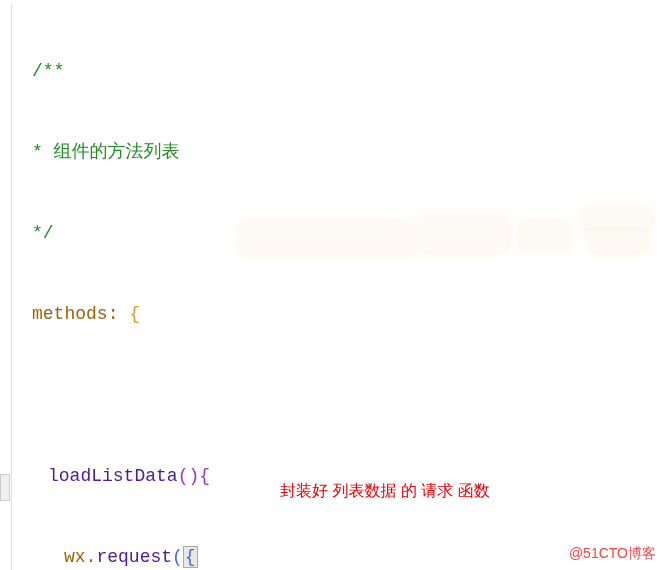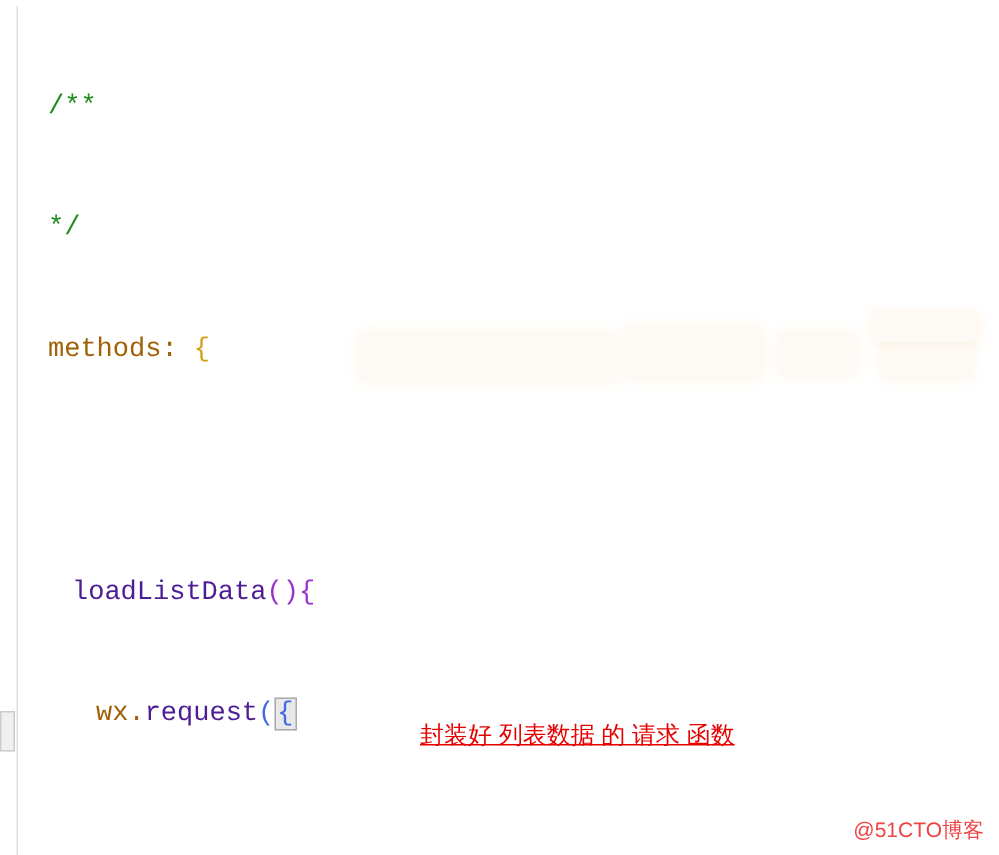--- a/index.html
+++ b/index.html
@@ -57,21 +57,20 @@
     .redacted {
       position: absolute;
       background: #fdfaf5;
       box-shadow: 0 0 8px rgba(253,232,207,0.6);
     }
     .annotation {
       color: #e60000;
       font-family: 'Microsoft YaHei', sans-serif;
       font-size: 16px;
       position: absolute;
-      text-decoration: underline;
     }
     .watermark {
       position: absolute;
       right: 10px;
       bottom: 6px;
       color: #ef4444;
       font-size: 14px;
       font-family: 'Microsoft YaHei', sans-serif;
     }
     .cursor-mark {
@@ -83,20 +82,21 @@
       border: 1px solid #ccc;
     }
   </style>
 </head>
 <body>
 
 <div class="code-container">
   <div class="gutter"></div>
   <div class="code">
     <span class="line"><span class="indent i1"></span><span class="comment-green">/**</span></span>
+    <span class="line"><span class="indent i1"></span><span class="comment-green">* 组件的方法列表</span></span>
     <span class="line"><span class="indent i1"></span><span class="comment-green">*/</span></span>
     <span class="line"><span class="indent i1"></span><span class="identifier">methods</span><span class="identifier">: </span><span class="gold-brace">{</span></span>
     <span class="line">&nbsp;</span>
     <span class="line"><span class="indent i2"></span><span class="method-teal">loadListData</span><span class="purple-brace">(</span><span class="purple-brace">)</span><span class="purple-brace">{</span></span>
     <span class="line"><span class="indent i3"></span><span class="identifier">wx</span><span class="identifier">.</span><span class="method-teal">request</span><span class="blue-bracket">(</span><span class="cursor-bracket blue-bracket">{</span></span>
     
     
     
     
     

